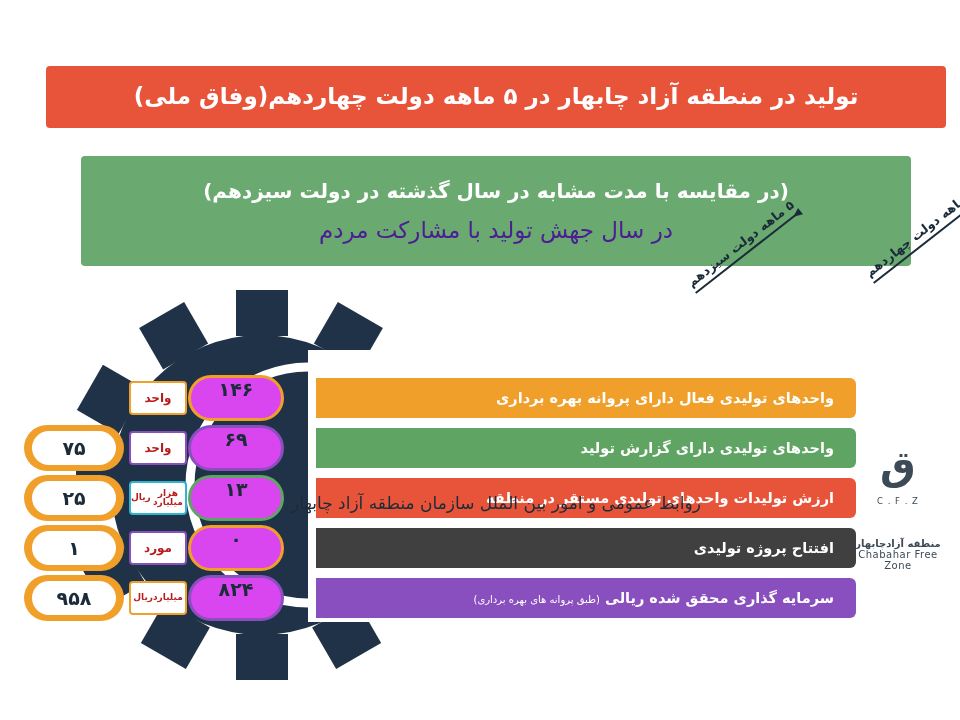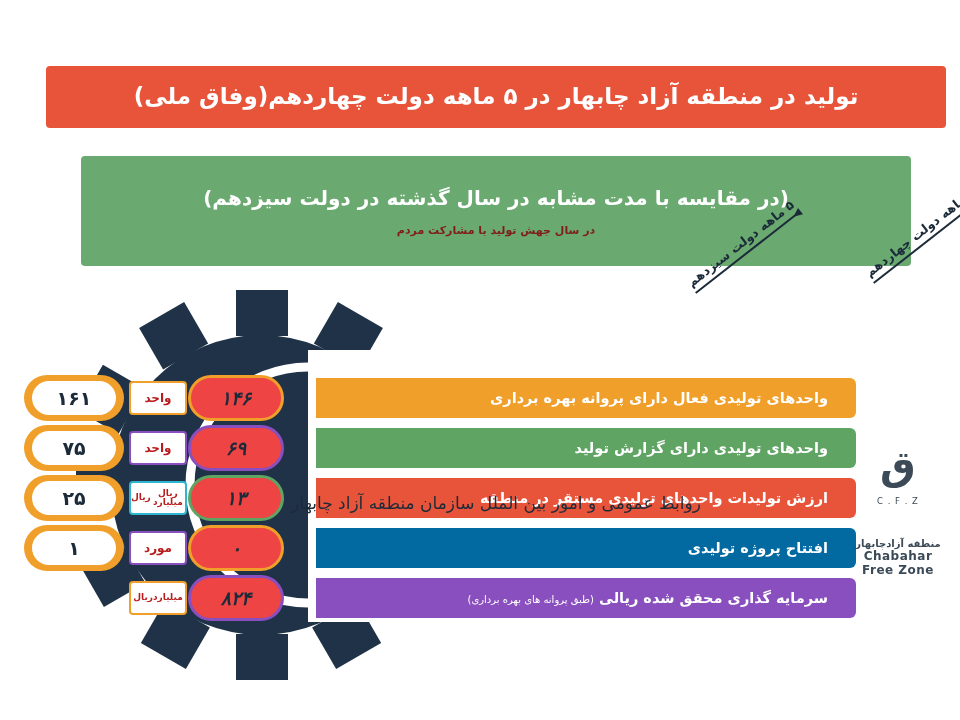--- a/index.html
+++ b/index.html
@@ -22,21 +22,21 @@
     text-align:center;line-height:1.2;
   }
   .sub-band{
     position:absolute;left:65px;top:128px;width:830px;height:110px;
     background:#6aa96f;border-radius:4px;
     display:flex;flex-direction:column;align-items:center;justify-content:center;
     gap:14px;
     margin-top:28px;
   }
   .sub-band .l1{color:#ffffff;font-size:20px;font-weight:bold;text-align:center;}
-  .sub-band .l2{color:#7f1d1d;font-size:11px;font-weight:bold;text-align:center;}
+  .sub-band .l2{color:#4c1d95;font-size:23px;font-weight:normal;text-align:center;}
 
   
   .gear{position:absolute;left:60px;top:290px;width:330px;height:390px;}
   .gear svg{display:block;}
 
   
   .colhead{
     position:absolute;
     font-size:12.5px;font-weight:bold;color:#1c2b3a;
     white-space:nowrap;
@@ -53,33 +53,32 @@
   #head-13{left:668px;top:278px;transform:rotate(-38deg);}
   #head-14{left:846px;top:268px;transform:rotate(-38deg);}
 
   
   .rows{position:absolute;left:0;top:375px;width:960px;}
   .row{position:relative;height:46px;margin-bottom:4px;}
   .bar{
     position:absolute;right:120px;left:300px;top:3px;height:40px;
     border-radius:0 6px 6px 0;
     display:flex;align-items:center;justify-content:flex-start;
-    padding-right:28px;box-sizing:border-box;
+    padding-right:22px;box-sizing:border-box;
   }
   .bar .label{color:#ffffff;font-size:14.5px;font-weight:bold;white-space:nowrap;}
   .bar .label .small{font-size:10px;font-weight:normal;}
 
   
   .pill-prev{
     position:absolute;left:172px;top:0;width:96px;height:46px;
-    background:#ef4444;border-radius:23px;
+    background:#d946ef;border-radius:23px;
     border:3px solid var(--c);
-    display:flex;align-items:center;justify-content:center;
+    display:flex;justify-content:center;
     box-sizing:border-box;
-    font-style:italic;
   }
   .pill-prev span{font-size:19px;font-weight:bold;color:#1c2b3a;}
 
   
   .unit{
     position:absolute;left:113px;top:6px;width:58px;height:34px;
     background:#ffffff;border:2px solid var(--c);border-radius:4px;
     display:flex;align-items:center;justify-content:center;text-align:center;
     box-sizing:border-box;line-height:1.05;
   }
@@ -101,21 +100,21 @@
   
   .footer{
     position:absolute;left:0;right:0;bottom:18px;height:52px;
     display:flex;align-items:center;justify-content:center;gap:18px;
   }
   .footer .txt{font-size:17px;font-weight:normal;color:#1c2b3a;margin-top:21px;}
   .logo{position:absolute;right:30px;bottom:14px;width:96px;height:76px;text-align:center;}
   .logo .mark{font-size:40px;color:#3b4a56;line-height:0.95;font-weight:bold;}
   .logo .l1{font-size:8.5px;color:#3b4a56;letter-spacing:1px;margin-top:12px;}
   .logo .l2{font-size:10px;color:#3b4a56;font-weight:bold;margin-top:32px;}
-  .logo .l3{font-size:12px;color:#3b4a56;letter-spacing:0.5px;font-weight:bold;}
+  .logo .l3{font-size:10px;color:#3b4a56;letter-spacing:0.5px;}
 </style>
 </head>
 <body>
 
 <div class="stage">
 
   <div class="title-band">
     <span>تولید در منطقه آزاد چابهار در ۵ ماهه دولت چهاردهم(وفاق ملی)</span>
   </div>
 
@@ -172,25 +171,20 @@
     <div class="row">
       <div class="bar" style="background:#f0a02a">
         <span class="label">واحدهای تولیدی فعال دارای پروانه بهره برداری</span>
       </div>
       <div class="pill-prev" style="--c:#f0a02a">
         <span>۱۴۶</span>
       </div>
       <div class="unit" style="--c:#f0a02a">
         <span>واحد</span>
       </div>
-      <div class="pill-cur" style="--c:#f0a02a">
-        <div class="inner">
-            <span>۱۶۱</span>
-          </div>
-      </div>
     </div>
 
     <div class="row">
       <div class="bar" style="background:#5fa463">
         <span class="label">واحدهای تولیدی دارای گزارش تولید</span>
       </div>
       <div class="pill-prev" style="--c:#8a4fbe">
         <span>۶۹</span>
       </div>
       <div class="unit" style="--c:#8a4fbe">
@@ -204,32 +198,32 @@
     </div>
 
     <div class="row">
       <div class="bar" style="background:#e8543a">
         <span class="label">ارزش تولیدات واحدهای تولیدی مستقر در منطقه</span>
       </div>
       <div class="pill-prev" style="--c:#5fa463">
         <span>۱۳</span>
       </div>
       <div class="unit" style="--c:#2fb5cf">
-        <span class="tiny">ریال میلیارد</span>
+        <span class="tiny">هزار میلیارد</span>
         <span class="tiny">ریال</span>
       </div>
       <div class="pill-cur" style="--c:#f0a02a">
         <div class="inner">
             <span>۲۵</span>
           </div>
       </div>
     </div>
 
     <div class="row">
-      <div class="bar" style="background:#0369a1">
+      <div class="bar" style="background:#404040">
         <span class="label">افتتاح پروژه تولیدی</span>
       </div>
       <div class="pill-prev" style="--c:#f0a02a">
         <span>۰</span>
       </div>
       <div class="unit" style="--c:#8a4fbe">
         <span>مورد</span>
       </div>
       <div class="pill-cur" style="--c:#f0a02a">
         <div class="inner">
@@ -245,20 +239,25 @@
           <span class="small">(طبق پروانه های بهره برداری)</span>
         </span>
       </div>
       <div class="pill-prev" style="--c:#8a4fbe">
         <span>۸۲۴</span>
       </div>
       <div class="unit" style="--c:#f0a02a">
         <span class="tiny">میلیارد</span>
         <span class="tiny">ریال</span>
       </div>
+      <div class="pill-cur" style="--c:#f0a02a">
+        <div class="inner">
+            <span>۹۵۸</span>
+          </div>
+      </div>
     </div>
 
   </div>
 
   <div class="footer">
     <span class="txt">روابط عمومی و امور بین الملل سازمان منطقه آزاد چابهار</span>
   </div>
 
   <div class="logo">
     <div class="mark">ق</div>

